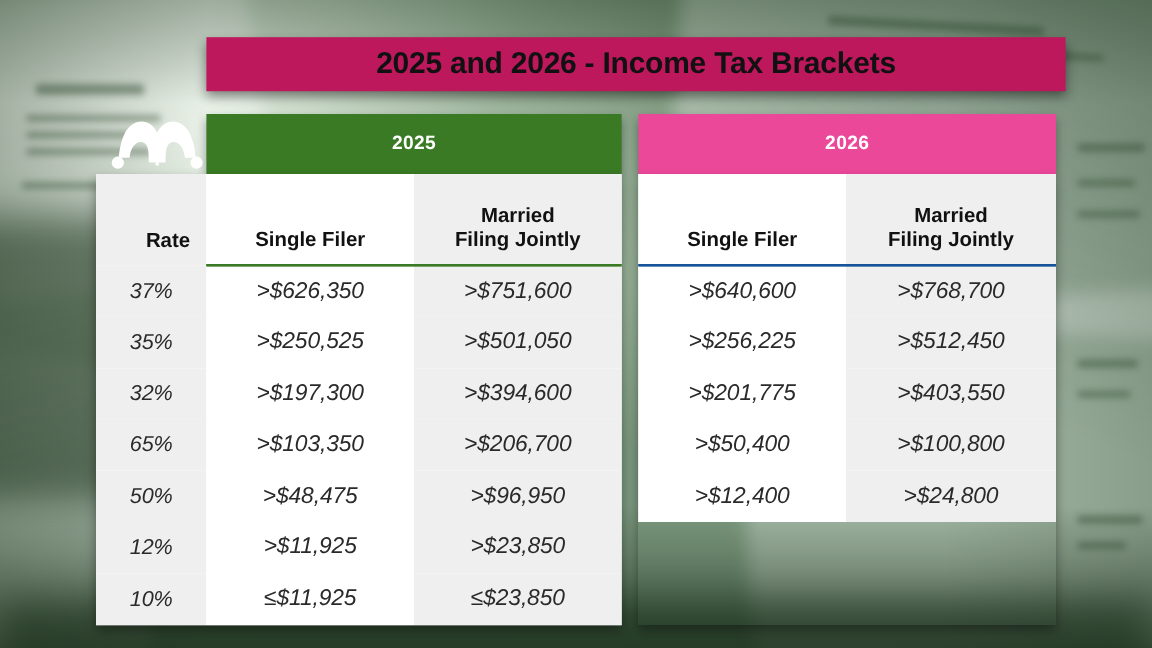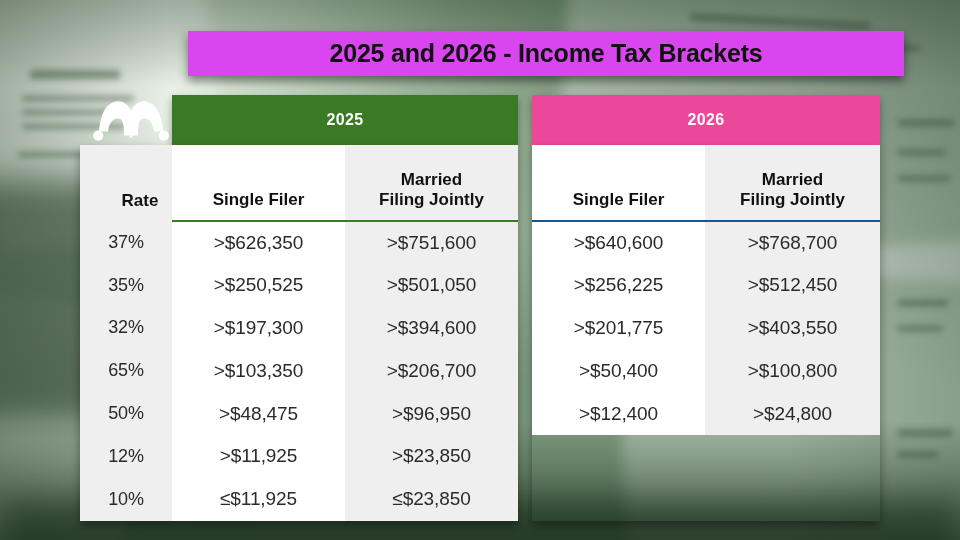--- a/index.html
+++ b/index.html
@@ -42,22 +42,22 @@
   }
   .bg-vig{
     position:absolute; inset:0;
     background:
       linear-gradient(180deg, rgba(30,55,30,.30) 0%, rgba(30,55,30,0) 16%, rgba(30,55,30,0) 78%, rgba(18,38,18,.62) 100%),
       linear-gradient(90deg, rgba(30,55,30,.34) 0%, rgba(30,55,30,0) 18%, rgba(30,55,30,0) 82%, rgba(30,55,30,.20) 100%);
   }
 
   
   .title-bar{
-    position:absolute; left:188px; top:31px; width:716px; height:45px;
-    background:#d946ef;
+    position:absolute; left:172px; top:31px; width:716px; height:45px;
+    background:#be185d;
     box-shadow:0 5px 9px rgba(0,0,0,.45);
     display:flex; align-items:center; justify-content:center;
     z-index:4;
   }
   .title-text{
     font-size:25px; font-weight:bold; color:#111111;
     letter-spacing:-.2px; white-space:nowrap;
   }
 
   
@@ -87,20 +87,21 @@
     height:76px;
     vertical-align:bottom;
     padding-bottom:10px;
     font-size:17px; font-weight:bold; color:#111111;
     line-height:1.17;
   }
   tbody td{
     height:42.8px;
     font-size:19px; color:#2a2a2a; font-weight:normal;
     letter-spacing:-.1px;
+    font-style:italic;
   }
   tbody td.rate{ font-size:18px; }
 
   .col-shade{ background:#efefef; }
   .col-plain{ background:#ffffff; }
 
   .tbl-2025 thead th.col-plain,
   .tbl-2025 thead th.col-shade{ border-bottom:2.5px solid #3a7a24; }
   .tbl-2025 thead th.rate-h{ border-bottom:none;padding-left:28px; }
   .tbl-2026 thead th{ border-bottom:2.5px solid #15539a; }

